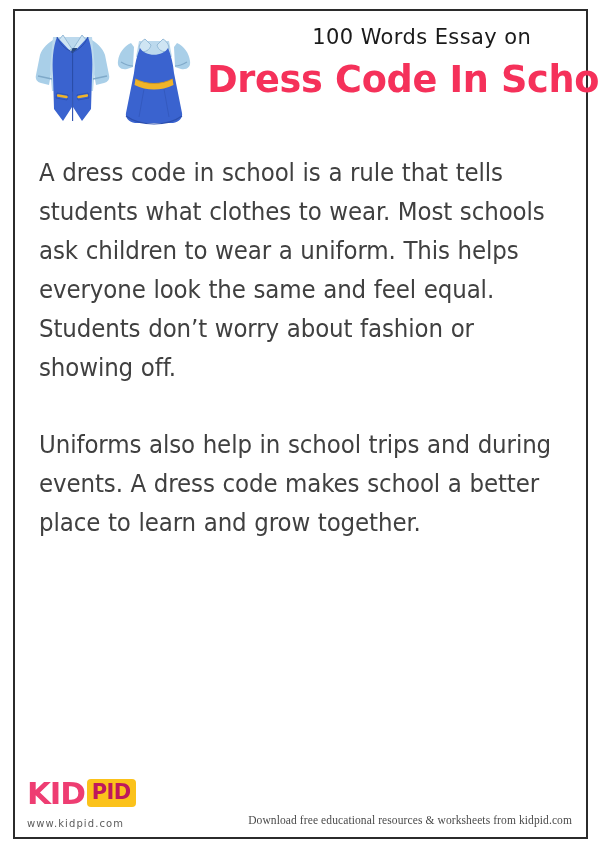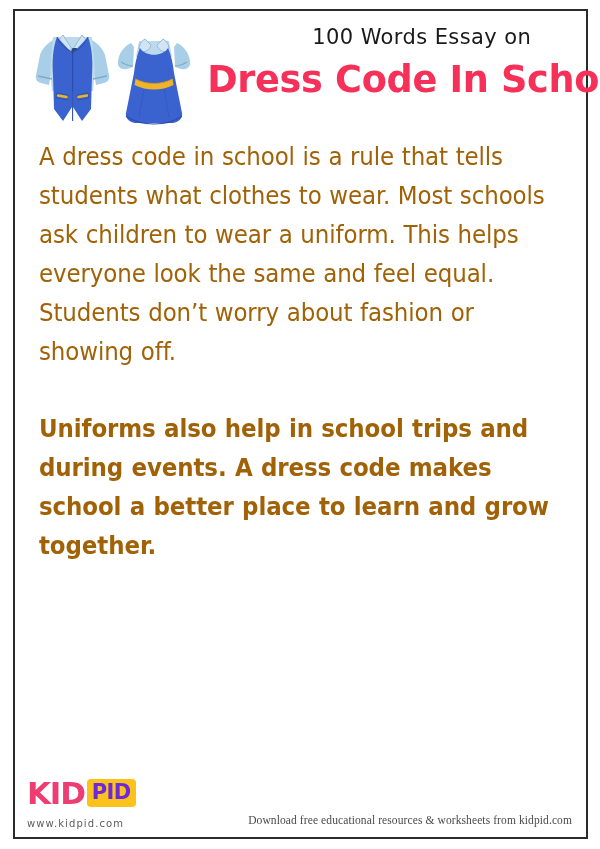--- a/index.html
+++ b/index.html
@@ -85,26 +85,26 @@
   
   .essay {
     flex: 1 1 auto;
     padding: 4px 22px 0 24px;
   }
 
   .para {
     font-family: "DejaVu Sans Condensed", "Liberation Sans Narrow", "DejaVu Sans", sans-serif;
     font-size: 25.5px;
     line-height: 39px;
-    color: #a16207;
-    margin: 0 0 38px 0;
+    color: #404040;
+    margin: 16px 0 38px 0;
     letter-spacing: -0.1px;
     word-spacing: 0.5px;
   }
-  .para:last-child { margin-bottom: 0; font-weight: bold; }
+  .para:last-child { margin-bottom: 0; }
 
   
   .footer {
     flex: 0 0 auto;
     height: 62px;
     display: flex;
     align-items: flex-end;
     justify-content: space-between;
     padding: 0 14px 8px 12px;
     box-sizing: border-box;
@@ -127,21 +127,21 @@
     font-weight: bold;
     font-size: 31px;
     line-height: 26px;
     color: #ee3d72;
     letter-spacing: -1.2px;
   }
 
   .brand-pid {
     margin-left: 2px;
     background: #fbc21b;
-    color: #6d28d9;
+    color: #be185d;
     font-family: "DejaVu Sans", sans-serif;
     font-weight: bold;
     font-size: 21px;
     line-height: 21px;
     letter-spacing: -0.6px;
     padding: 3px 5px 4px 5px;
     border-radius: 4px;
   }
 
   .brand-url {

